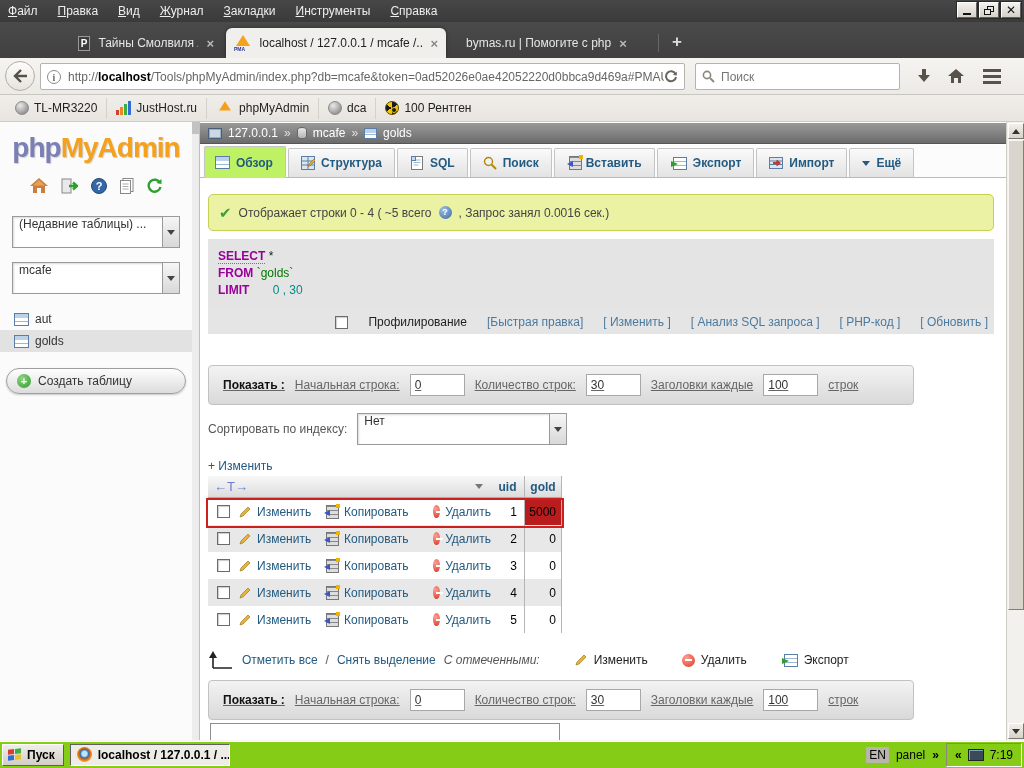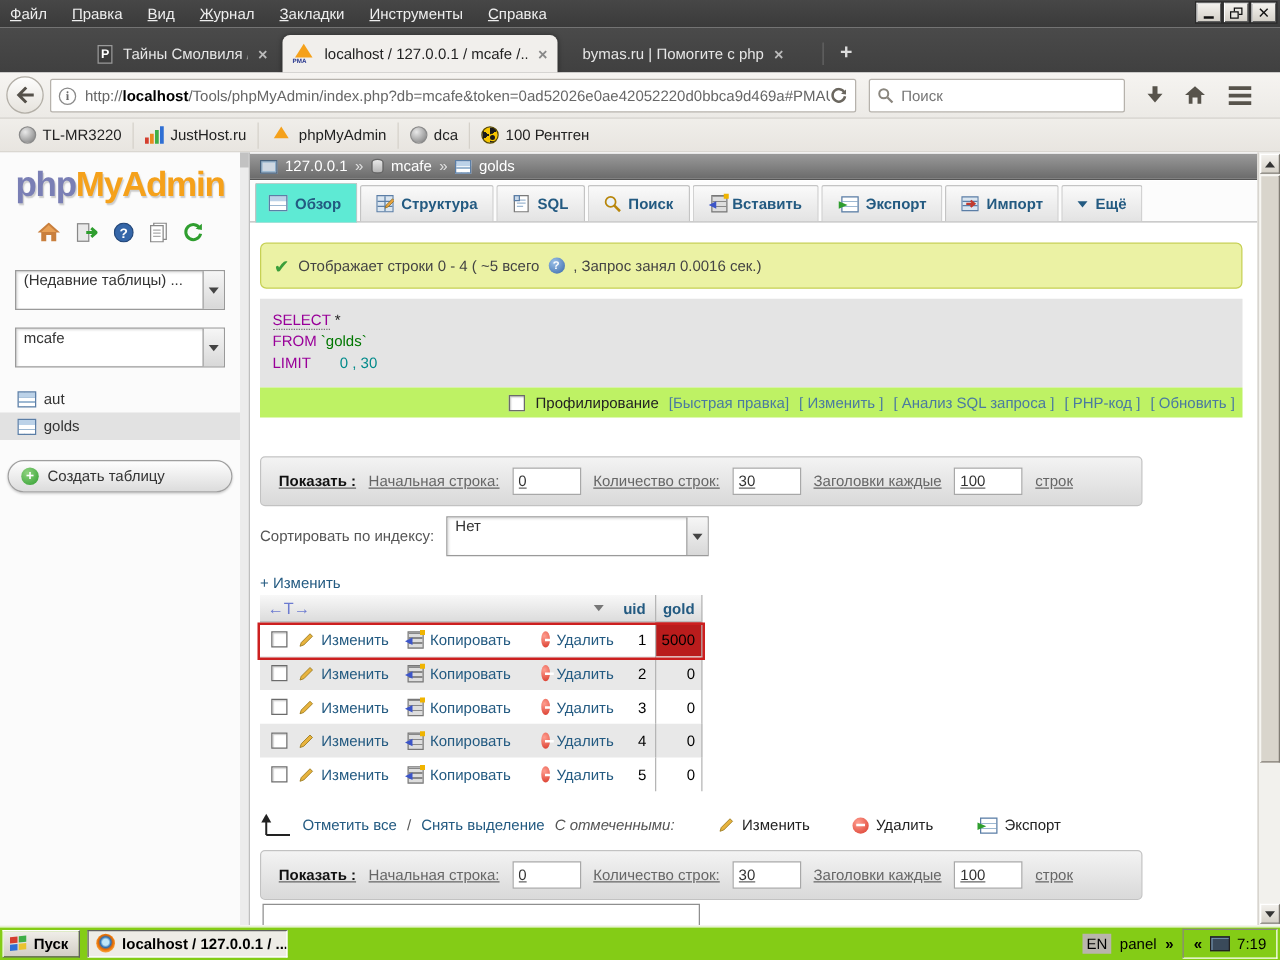--- a/index.html
+++ b/index.html
@@ -77,31 +77,31 @@
   .splitter::before { content:""; position:absolute; left:0; top:0; width:7px; height:12px; background:#c2c2c2; }
 
   
   .main { position:absolute; left:200px; top:122px; width:806px; height:618px; background:#fff; overflow:hidden; }
   .crumb { position:absolute; left:0; top:1px; width:806px; height:21px; background:linear-gradient(#9a9a9a,#6b6b6b); color:#fff; display:flex; align-items:center; gap:6px; padding-left:8px; border-bottom:1px solid #555; }
   .crumb .sep { color:#e0e0e0; }
   .srv-ic { width:14px; height:11px; background:#cfd8e2; border:1px solid #47617c; box-shadow:inset 0 0 0 1px #8fb0cc; }
   .db-ic { width:10px; height:12px; background:linear-gradient(#e8e8e8,#b5b5b5); border:1px solid #666; border-radius:5px/3px; }
   .pmatabs { position:absolute; left:0; top:23px; width:806px; height:33px; border-bottom:1px solid #bbb; background:#fcfcfc; display:flex; align-items:flex-end; padding-left:4px; }
   .ptab { height:29px; display:flex; align-items:center; gap:6px; padding:0 12px; border:1px solid #c4c4c4; border-bottom:none; margin-right:2px; background:linear-gradient(#fafafa,#e3e3e3); color:#235a81; font-weight:bold; border-radius:2px 2px 0 0; }
-  .ptab.active { background:#5eead4; height:32px; margin-bottom:-1px;padding-left:10px; }
+  .ptab.active { background:#bef264; height:32px; margin-bottom:-1px;padding-left:10px; }
   .ic14 { width:14px; height:14px; display:inline-block; position:relative; }
   .msgbox { position:absolute; left:8px; top:72px; width:786px; height:37px; background:#ebf2a4; border:1px solid #c6d054; border-radius:5px; display:flex; align-items:center; gap:7px; padding-left:10px; color:#444; }
   .check-green { color:#3a9e3a; font-size:15px; font-weight:bold; }
   .help-circ { width:13px; height:13px; border-radius:50%; background:radial-gradient(circle at 35% 30%, #9cc1e8,#3566a8); color:#fff; font-size:9px; font-weight:bold; text-align:center; line-height:13px; }
   .sqlbox { position:absolute; left:8px; top:117px; width:786px; height:71px; background:#e4e4e4; padding:9px 0 0 10px; font-size:12px; color:#222; line-height:17px; }
-  .kw { color:#990099; font-weight:normal; }
+  .kw { color:#990099; font-weight:bold; }
   .kw.dotted { border-bottom:1px dotted #777; }
   .bt { color:#007700; }
   .num { color:#008a8a;margin-left:20px; }
-  .profbar { position:absolute; left:8px; top:188px; width:786px; height:24px; background:#bef264; display:flex; align-items:center; justify-content:flex-end; gap:8px; padding-right:6px; color:#222; }
+  .profbar { position:absolute; left:8px; top:188px; width:786px; height:24px; background:#e5e5e5; display:flex; align-items:center; justify-content:flex-end; gap:20px; padding-right:6px; color:#222; }
   .profbar a { color:#4a7aa0; text-decoration:none; white-space:nowrap; }
   .cbx { width:13px; height:13px; background:#fff; border:1px solid #6b6b6b; box-shadow:inset 1px 1px 1px rgba(0,0,0,.2); }
   .showbar { position:absolute; left:8px; width:706px; height:40px; background:linear-gradient(#f3f3f3,#d9d9d9); border:1px solid #c2c2c2; border-radius:4px; display:flex; align-items:center; gap:10px; padding-left:14px; color:#666;text-decoration:underline; }
   .showbar b { color:#111; }
   .showbar input { width:55px; height:22px; border:1px solid #a8a8a8; background:#fff; font-family:inherit; font-size:12px; padding-left:4px; color:#333; }
   .sortrow { position:absolute; left:8px; top:294px; height:26px; display:flex; align-items:center; gap:10px; color:#555; }
   .sortrow .pill-select { margin:0; width:210px; }
   .paramlink { position:absolute; left:8px; top:337px; color:#235a81; }
 
   .dtable { position:absolute; left:8px; top:354px; width:354px; }

